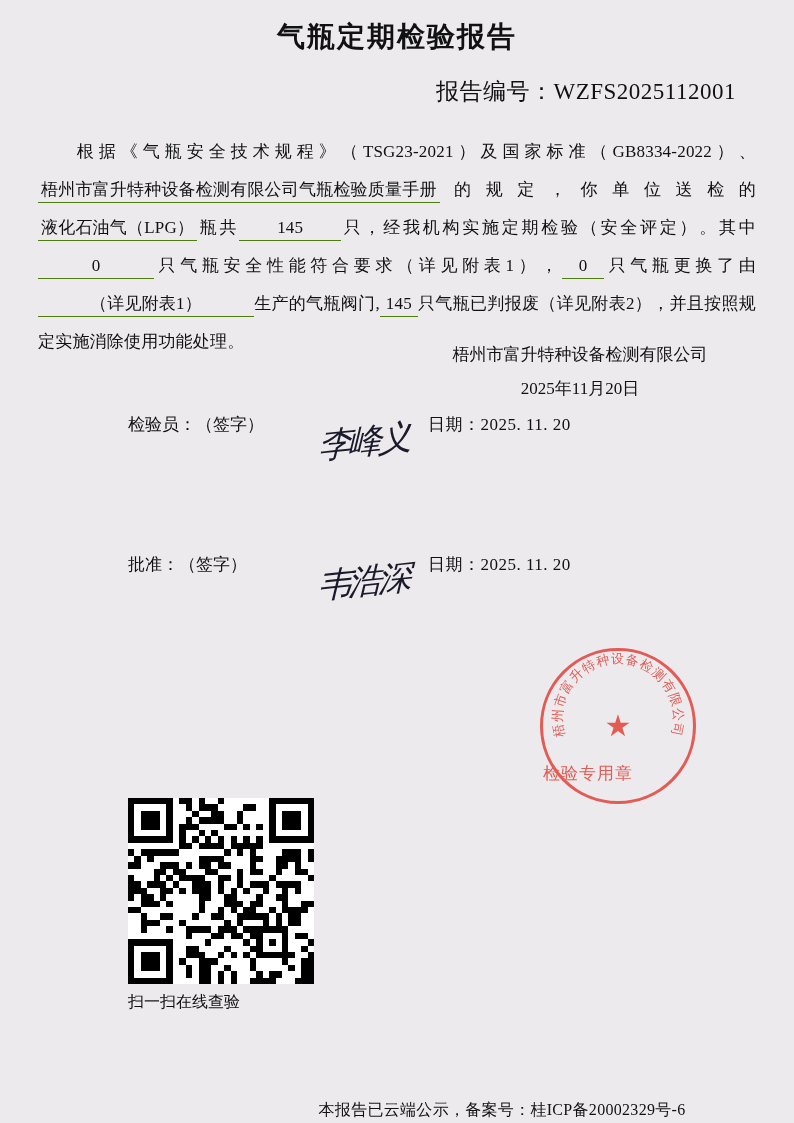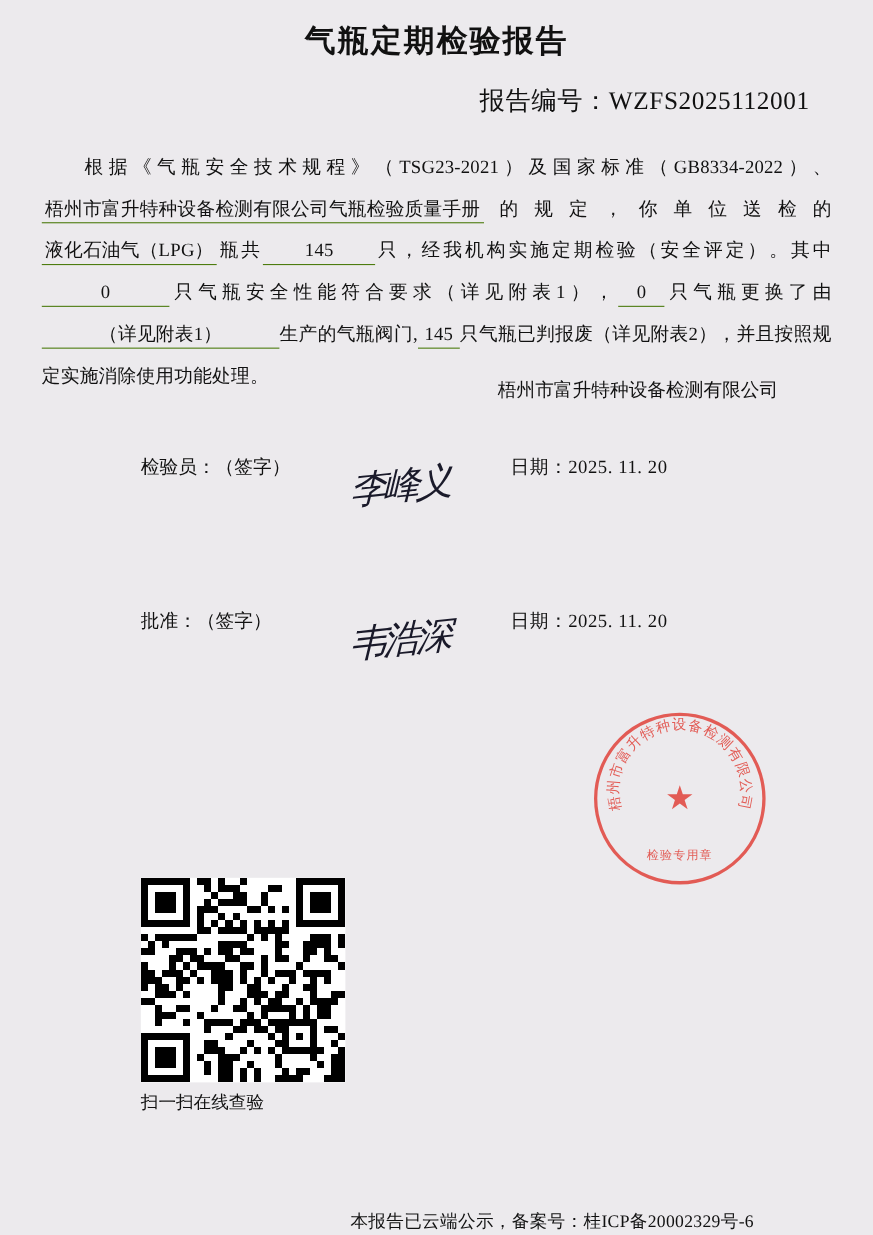--- a/index.html
+++ b/index.html
@@ -84,21 +84,21 @@
     left: 90px;
     width: 640px;
   }
   .sign-row.r1 { top: 0; }
   .sign-row.r2 { top: 140px; }
   .sign-label {
     display: inline-block;
   }
   .sign-date {
     position: absolute;
-    left: 336px;
+    left: 300px;
     top: 0;
     letter-spacing: 0.5px;
   }
   .signature {
     position: absolute;
     left: 190px;
     top: 6px;
     font-family: "DejaVu Serif", serif;
     font-style: italic;
     font-size: 34px;
@@ -146,23 +146,22 @@
     font-family: "Liberation Sans", sans-serif;
     font-size: 13px;
     fill: #e0342b;
     letter-spacing: 1px;
   }
   .stamp .bottom-text {
     position: absolute;
     bottom: 16px;
     left: 0;
     width: 100%;
-    text-align: center;
     font-family: "Liberation Sans", sans-serif;
-    font-size: 11px;
+    font-size: 17px;
     letter-spacing: 1px;
   }
   .qr-wrap {
     position: absolute;
     left: 128px;
     top: 798px;
     width: 208px;
     text-align: left;
   }
   .qr {
@@ -218,20 +217,21 @@
     <div class="sign-row r2">
       <span class="sign-label">批准：（签字）</span>
       <span class="signature">韦浩深</span>
       <span class="sign-date"><span>日期：</span><span>2025. 11. 20</span></span>
     </div>
 
   </div>
 
   <div class="issuer">
     <div>梧州市富升特种设备检测有限公司</div>
+    <div>2025年11月20日</div>
   </div>
 
   <div class="stamp">
     <svg class="arc" viewBox="0 0 150 150">
       <defs>
         <path id="arcpath" d="M 22,86 A 56,56 0 1 1 128,86" fill="none"></path>
       </defs>
       <text>
         <textPath href="#arcpath" startOffset="50%" text-anchor="middle" id="sealTop">梧州市富升特种设备检测有限公司</textPath>
       </text>

